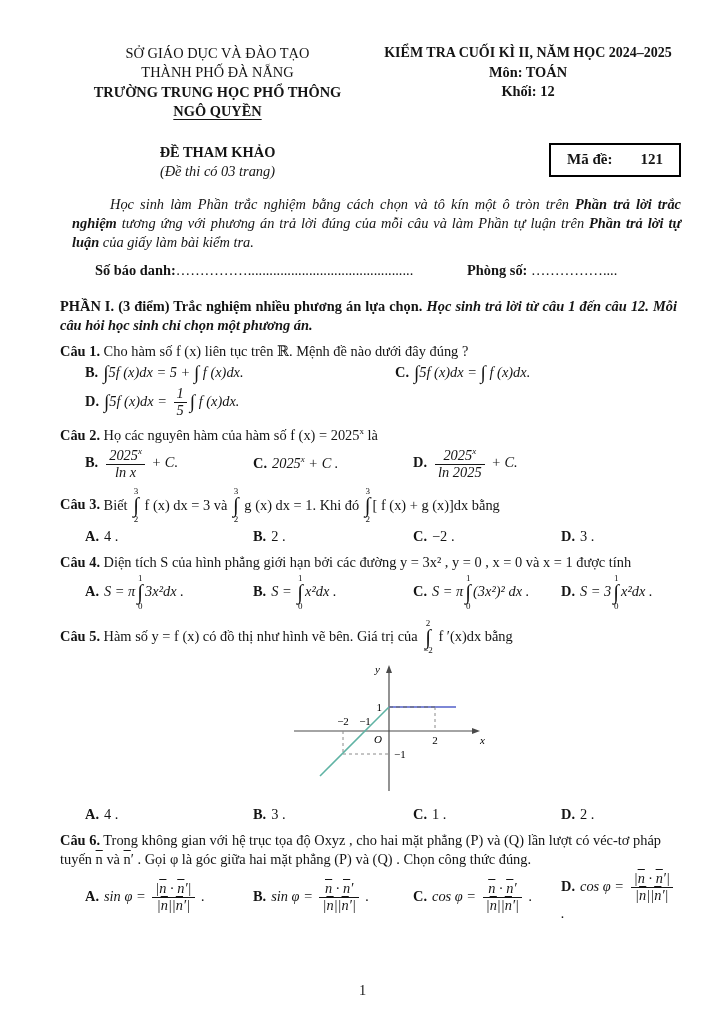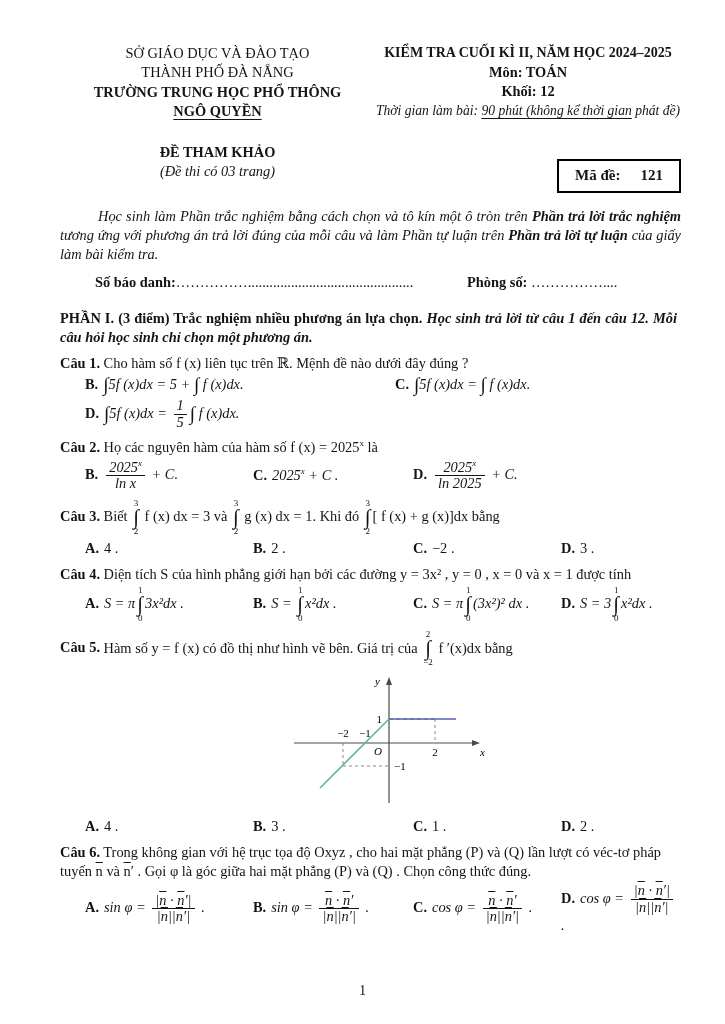--- a/index.html
+++ b/index.html
@@ -11,23 +11,23 @@
   .u{text-decoration:underline;text-underline-offset:3px;}
   
   .header{display:flex;margin-bottom:22px;}
   .h-left{width:315px;text-align:center;line-height:1.34;}
   .h-right{flex:1;text-align:center;line-height:1.34;}
   .h-title{font-weight:bold;font-size:14px;}
   .h-line{font-size:14.4px;}
   .time-line{font-style:italic;font-size:13.6px;margin-top:1px;}
   .subheader{display:flex;justify-content:space-between;align-items:flex-start;margin-bottom:14px;}
   .sub-left{width:315px;text-align:center;}
-  .code-box{border:2px solid #000;padding:5px 16px;display:flex;gap:20px;font-weight:bold;font-size:15px;margin-top:16px;}
-  
-  .instructions{margin:0 0 8px 0;font-style:italic;text-indent:38px;text-align:justify;}
+  .code-box{border:2px solid #000;padding:5px 16px;display:flex;gap:28px;font-weight:bold;font-size:15px;margin-top:0;}
+  
+  .instructions{margin:0 0 8px 12px;font-style:italic;text-indent:38px;text-align:justify;}
   
   .fields{padding-left:35px;margin-bottom:16px;line-height:1.45;}
   .frow{display:flex;}
   .fcell-l{width:372px;overflow:hidden;white-space:nowrap;flex-shrink:0;}
   .fcell-r{flex:1;overflow:hidden;white-space:nowrap;}
   
   .part-heading{margin:0 4px 7px 0;text-align:justify;}
   
   .question{margin-bottom:7px;}
   .q-text{margin:0 0 2px 0;}
@@ -62,21 +62,20 @@
     <div class="h-left">
       <div class="h-line">SỞ GIÁO DỤC VÀ ĐÀO TẠO</div>
       <div class="h-line">THÀNH PHỐ ĐÀ NẴNG</div>
       <div class="h-line b">TRƯỜNG TRUNG HỌC PHỔ THÔNG</div>
       <div class="h-line b"><span class="u">NGÔ QUYỀN</span></div>
     </div>
     <div class="h-right">
       <div class="h-title">KIỂM TRA CUỐI KÌ II, NĂM HỌC 2024–2025</div>
       <div class="h-line b">Môn: TOÁN</div>
       <div class="h-line b">Khối: 12</div>
-      <div class="time-line"><span>Thời gian làm bài: </span><span class="u">90 phút (không kể thời gian</span><span> phát đề)</span></div>
     </div>
   </div>
 
   <div class="subheader">
     <div class="sub-left">
       <div class="b">ĐỀ THAM KHẢO</div>
       <div class="i">(Đề thi có 03 trang)</div>
     </div>
     <div class="code-box">
       <span>Mã đề:</span>

